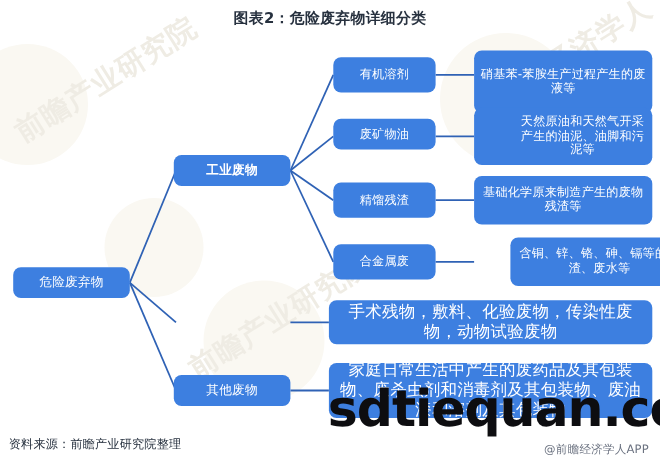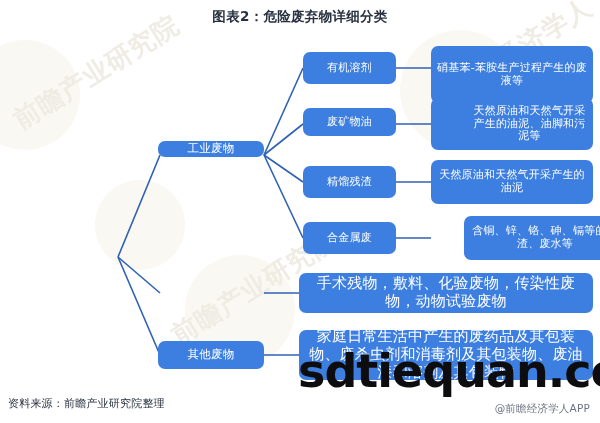--- a/index.html
+++ b/index.html
@@ -145,32 +145,33 @@
       <line x1="396" y1="68" x2="431" y2="68"></line>
       <line x1="396" y1="124" x2="431" y2="124"></line>
       <line x1="396" y1="182" x2="431" y2="182"></line>
       <line x1="396" y1="238" x2="431" y2="238"></line>
 
       <line x1="264" y1="293" x2="299" y2="293"></line>
       <line x1="264" y1="355" x2="299" y2="355"></line>
     </g>
   </svg>
 
+  <div class="node root" style="left:12px; top:243px; width:106px; height:28px;">危险废弃物</div>
 
-  <div class="node cat" style="left:158px; top:141px; width:106px; height:16px;">工业废物</div>
+  <div class="node cat" style="left:158px; top:141px; width:106px; height:28px;font-weight:bold;">工业废物</div>
   <div class="node cat" style="left:158px; top:341px; width:106px; height:28px;">其他废物</div>
 
   <div class="node sub" style="left:303px; top:52px; width:93px; height:32px;">有机溶剂</div>
   <div class="node sub" style="left:303px; top:108px; width:93px; height:28px;">废矿物油</div>
   <div class="node sub" style="left:303px; top:166px; width:93px; height:32px;">精馏残渣</div>
   <div class="node sub" style="left:303px; top:222px; width:93px; height:32px;">合金属废</div>
 
   <div class="node desc" style="left:431px; top:46px; width:162px; height:57px;">硝基苯-苯胺生产过程产生的废液等</div>
   <div class="node desc" style="left:431px; top:98px; width:162px; height:52px;padding-left:39px;">天然原油和天然气开采产生的油泥、油脚和污泥等</div>
-  <div class="node desc" style="left:431px; top:160px; width:162px; height:44px;">天然原油和天然气开采产生的油泥</div>
+  <div class="node desc" style="left:431px; top:160px; width:162px; height:44px;">基础化学原来制造产生的废物残渣等</div>
   <div class="node desc" style="left:431px; top:216px; width:162px; height:44px;margin-left:33px;">含铜、锌、铬、砷、镉等的废渣、废水等</div>
 
   <div class="node desc-wide" style="left:299px; top:273px; width:294px; height:40px;">手术残物，敷料、化验废物，传染性废物，动物试验废物</div>
   <div class="node desc-wide" style="left:299px; top:330px; width:294px; height:50px;">家庭日常生活中产生的废药品及其包装物、废杀虫剂和消毒剂及其包装物、废油漆和溶剂及其包装物</div>
 
   <div id="big-watermark">sdtiequan.co</div>
 
   <div id="source">资料来源：前瞻产业研究院整理</div>
   <div id="attrib">@前瞻经济学人APP</div>
 

